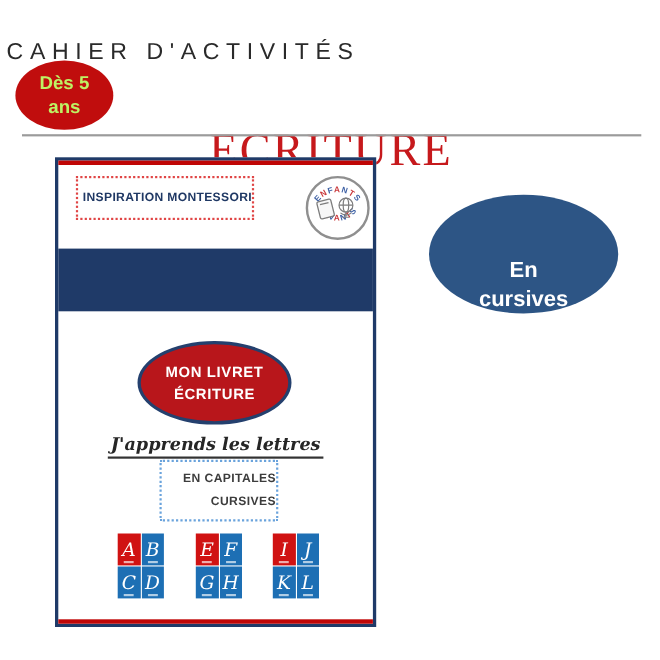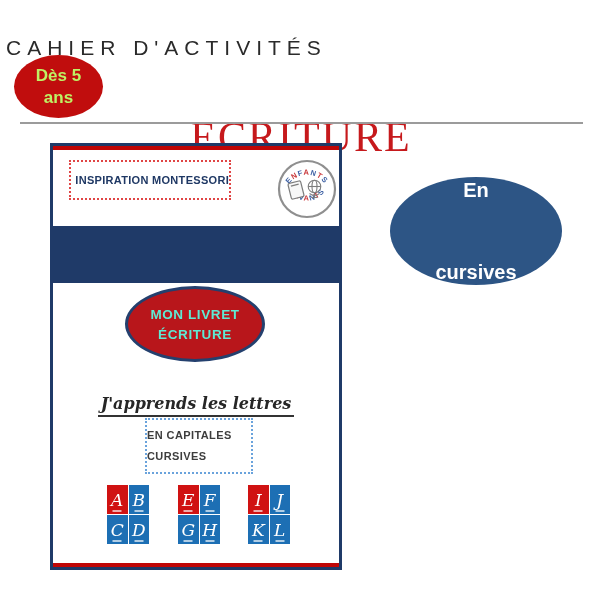--- a/index.html
+++ b/index.html
@@ -45,35 +45,35 @@
     display:flex; align-items:center; justify-content:flex-end;
     font-size:11px; font-weight:bold; letter-spacing:0.3px; color:#1f3864;
     text-align:center;
   }
   .stamp { position:absolute; left:223px; top:12px; width:62px; height:62px; }
   .stamp-text { font-family:"Liberation Sans", sans-serif; font-size:7.5px; font-weight:bold; letter-spacing:1px; }
 
   .navy-band { position:absolute; left:0; right:0; top:80px; height:57px; background:#1f3a68; }
 
   .oval-title {
-    position:absolute; left:72px; top:140px; width:140px; height:76px;
+    position:absolute; left:72px; top:164px; width:140px; height:76px;
     box-sizing:border-box; background:#b8161b; border:3px solid #24406e; border-radius:50%;
     display:flex; flex-direction:column; align-items:center; justify-content:center; gap:5px;
-    color:#5eead4; font-weight:bold; font-size:13.5px; letter-spacing:0.6px; text-align:left;
+    color:#ffffff; font-weight:bold; font-size:13.5px; letter-spacing:0.6px; text-align:left;
   }
 
   .script-wrap { position:absolute; left:0; right:0; top:248px; text-align:center;font-weight:bold; }
   .script-line {
     display:inline-block; font-family:"DejaVu Serif", serif; font-style:italic;
     font-size:16px; color:#262626; border-bottom:2px solid #333333; padding:0 3px 2px;
   }
 
   .style-box {
     position:absolute; left:92px; top:272px; width:108px; height:56px;
-    box-sizing:border-box; border:2px dotted #6aa3dc; text-align:left;
+    box-sizing:border-box; border:2px dotted #6aa3dc; text-align:right;
     font-size:11px; font-weight:bold; letter-spacing:0.4px; color:#3d3d3d;
   }
   .style-box div:first-child { margin-top:9px; }
   .style-box div:last-child { margin-top:9px; }
 
   .tile-group {
     position:absolute; top:339px; width:42px;
     display:grid; grid-template-columns:1fr 1fr; gap:1px;
   }
   .tile-group.g1 { left:54px; }
@@ -87,21 +87,21 @@
   .tile:first-child { background:#d01212; }
   .tile::after {
     content:""; position:absolute; bottom:2px; left:50%; transform:translateX(-50%);
     width:9px; height:2px; background:rgba(255,255,255,0.65);
   }
 
   
   .side-badge {
     position:absolute; left:390px; top:177px; width:172px; height:108px;
     background:#2d5585; border-radius:50%;
-    display:flex; flex-direction:column; align-items:center; justify-content:space-between;
+    display:flex; flex-direction:column; align-items:center; justify-content:flex-end;
     color:#ffffff; font-weight:bold; font-size:20px; line-height:26px; text-align:center;
   }
 </style>
 </head>
 <body>
 
 <div class="stage">
 
   <div class="kicker">CAHIER D'ACTIVITÉS</div>
 

